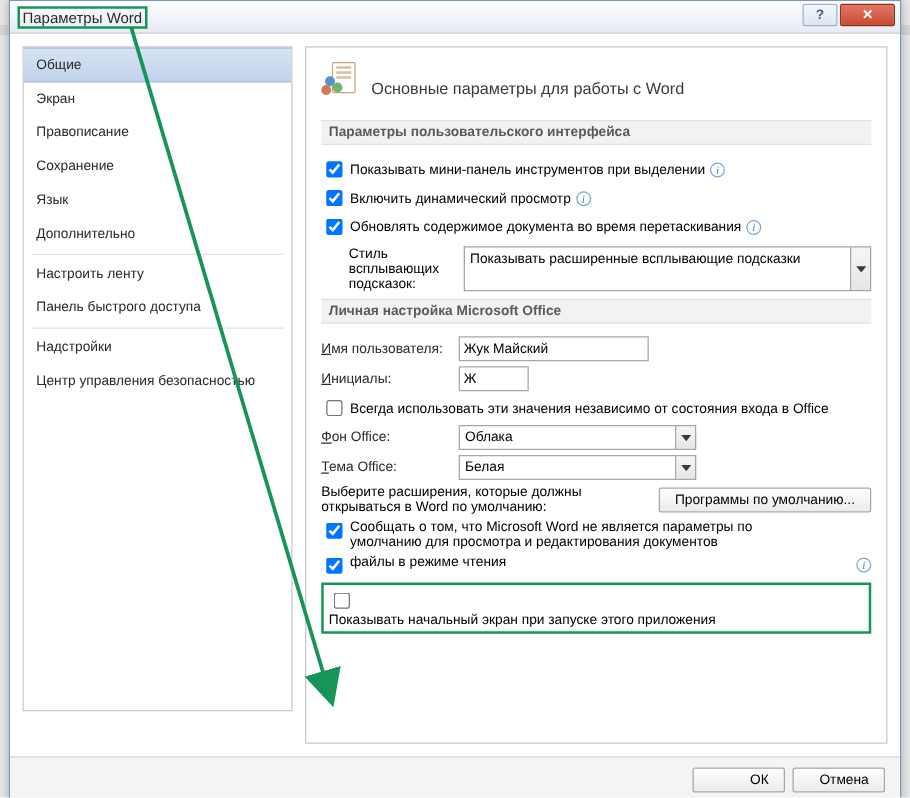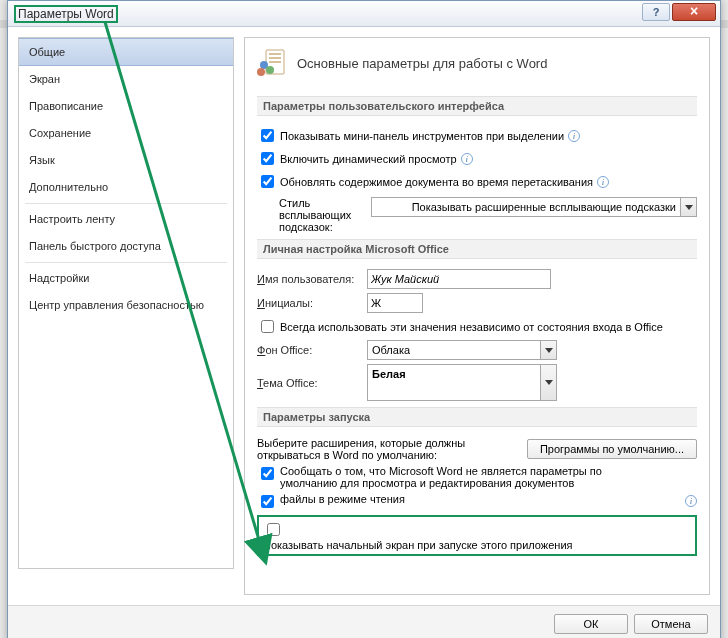--- a/index.html
+++ b/index.html
@@ -98,21 +98,21 @@
     margin-left: 10px;
     border: 1px solid #c9c9c9;
     background: #fff;
     height: 558px;
     padding: 10px 12px;
     overflow: hidden;
     position: relative;
   }
   .mainhdr {
     display: flex;
-    align-items: center;
+    align-items: flex-end;
     margin-bottom: 18px;
   }
   .mainhdr svg { margin-right: 10px; }
   .mainhdr .t { font-size: 13px; color: #3b3b3b; }
   .section-title {
     background: #f2f2f2;
     border-top: 1px solid #e0e0e0;
     border-bottom: 1px solid #e0e0e0;
     padding: 3px 6px;
     font-weight: bold;
@@ -182,21 +182,21 @@
     cursor: default;
   }
   .footer {
     display: flex;
     justify-content: flex-end;
     padding: 8px 12px;
     gap: 6px;
     background: #f4f4f4;
     border-top: 1px solid #d6d6d6;
   }
-  .footer .btn { min-width: 74px; text-align: center; }
+  .footer .btn { min-width: 74px; text-align: right; }
   .highlight-box {
     border: 2px solid #16945a;
     padding: 3px 4px;
     display: flex;
     align-items: flex-start;
     flex-direction: column;
   }
   svg.arrow-anno {
     position: absolute;
     left: 0; top: 0;
@@ -266,62 +266,61 @@
         <input type="checkbox" class="cb" checked="" style="">
         <span>Обновлять содержимое документа во время перетаскивания</span>
         <span class="info">i</span>
       </div>
       <div class="row" style="align-items:flex-start; margin-top:6px;">
         <div style="width:92px;margin-left:22px;">
           <div>Стиль</div>
           <div>всплывающих</div>
           <div>подсказок:</div>
         </div>
-        <div class="combo" style="flex:1; height:20px;text-align:right;">
+        <div class="combo" style="flex:1; height:36px;">
           <div class="val" style="flex:1;">Показывать расширенные всплывающие подсказки</div>
           <div class="arrow">
               <div class="tri"></div>
             </div>
         </div>
       </div>
 
       <div class="section-title">Личная настройка Microsoft Office</div>
 
       <div class="row">
         <div class="lblcol"><span class="underline-key">И</span><span>мя пользователя:</span></div>
-        <input type="text" style="width: 184px; font-style: italic;" value="Жук Майский">
+        <input type="text" style="width: 152px;" value="Жук Майский">
       </div>
       <div class="row">
         <div class="lblcol"><span class="underline-key">И</span><span>нициалы:</span></div>
         <input type="text" style="width: 56px;" value="Ж">
       </div>
       <div class="row">
         <input type="checkbox" class="cb" style="">
         <span>Всегда использовать эти значения независимо от состояния входа в Office</span>
       </div>
       <div class="row">
         <div class="lblcol"><span class="underline-key">Ф</span><span>он Office:</span></div>
         <div class="combo" style="width:190px; height:20px;">
           <div class="val" style="flex:1;">Облака</div>
           <div class="arrow">
               <div class="tri"></div>
             </div>
         </div>
       </div>
       <div class="row">
         <div class="lblcol"><span class="underline-key">Т</span><span>ема Office:</span></div>
-        <div class="combo" style="width:190px; height:37px;font-weight:bold;">
+        <div class="combo" style="width:190px; height:20px;">
           <div class="val" style="flex:1;">Белая</div>
           <div class="arrow">
               <div class="tri"></div>
             </div>
         </div>
       </div>
 
-      <div class="section-title">Параметры запуска</div>
 
       <div class="row" style="align-items:center;">
         <div style="flex:1;">
           <div>Выберите расширения, которые должны</div>
           <div>открываться в Word по умолчанию:</div>
         </div>
         <div class="btn">Программы по умолчанию...</div>
       </div>
 
       <div class="row" style="align-items:flex-start;">

